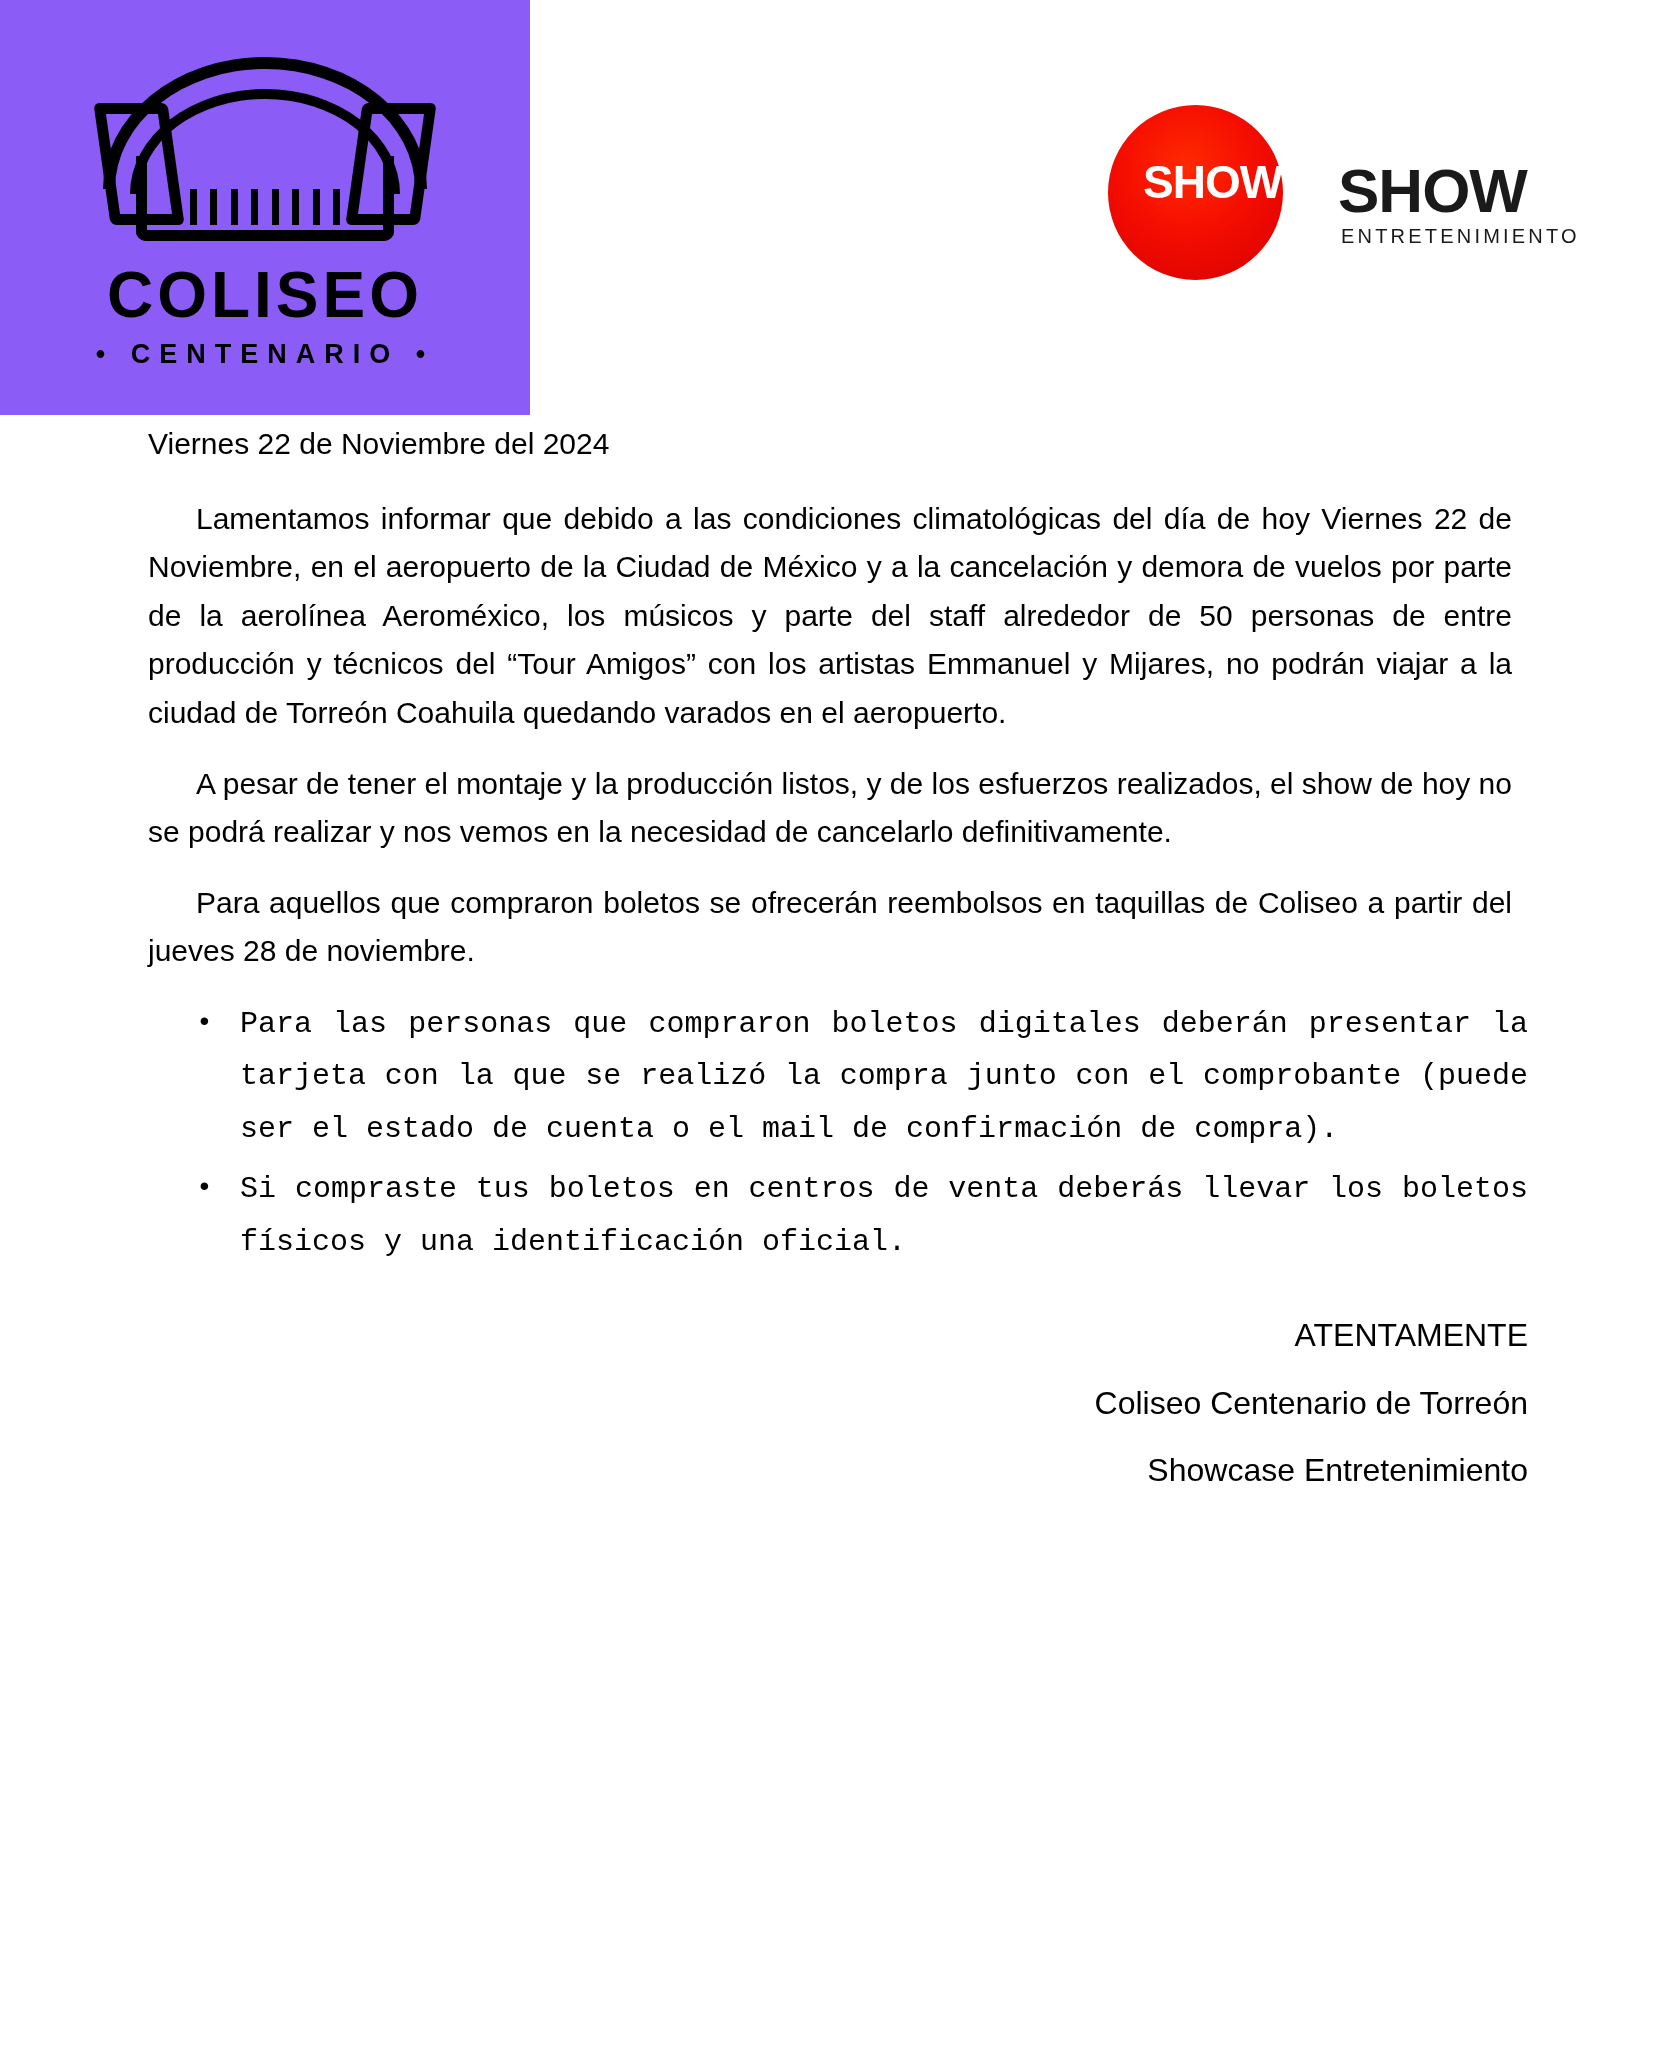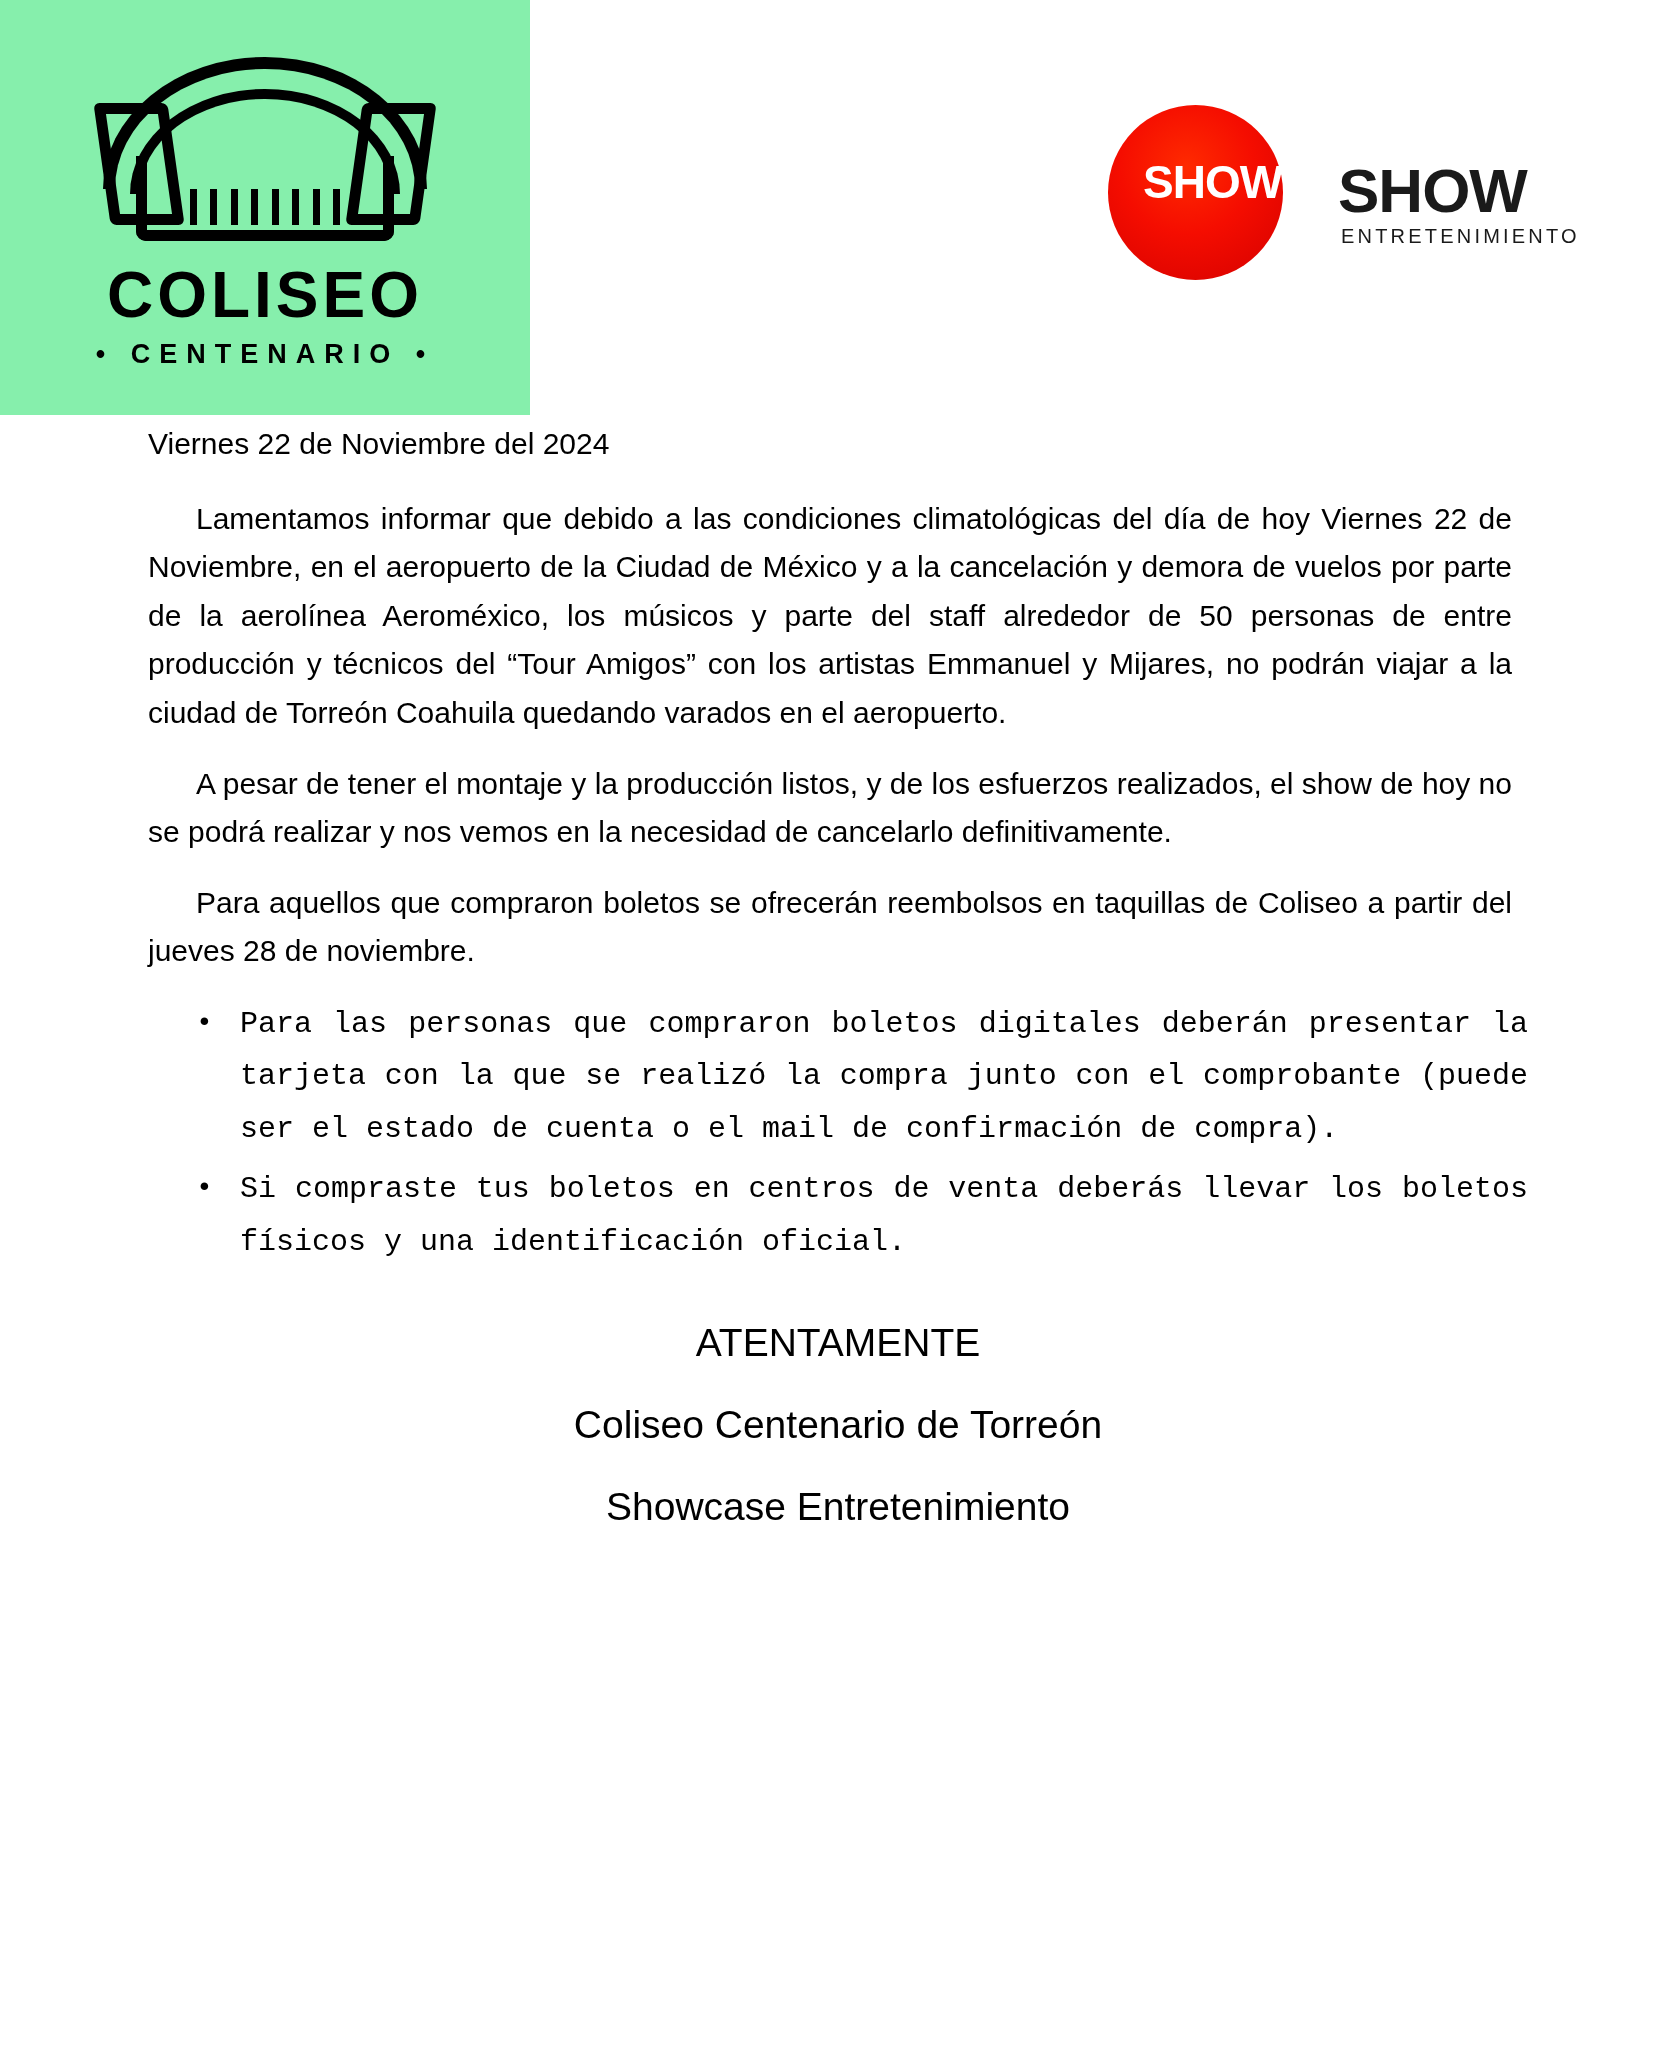--- a/index.html
+++ b/index.html
@@ -22,21 +22,21 @@
     height: 420px;
     width: 100%;
   }
 
   .coliseo-logo {
     position: absolute;
     left: 0px;
     top: 0px;
     width: 530px;
     height: 415px;
-    background: #86efac;
+    background: #8b5cf6;
     display: flex;
     flex-direction: column;
     align-items: center;
     justify-content: flex-start;
   }
   .coliseo-mark {
     margin-top: 55px;
     width: 330px;
     height: 200px;
     position: relative;
@@ -186,21 +186,21 @@
     position: absolute;
     left: -44px;
     top: 0;
     font-size: 28px;
   }
   .signoff {
     margin-top: 34px;
     text-align: center;
     line-height: 2.1;
   }
-  .signoff div { font-size: 39px; }
+  .signoff div { font-size: 32px; text-align: right; }
 </style>
 </head>
 <body>
 
 <div class="header">
 
   <div class="coliseo-logo">
     <div class="coliseo-mark">
       <div class="arc arc1"></div>
       <div class="arc arc2"></div>

